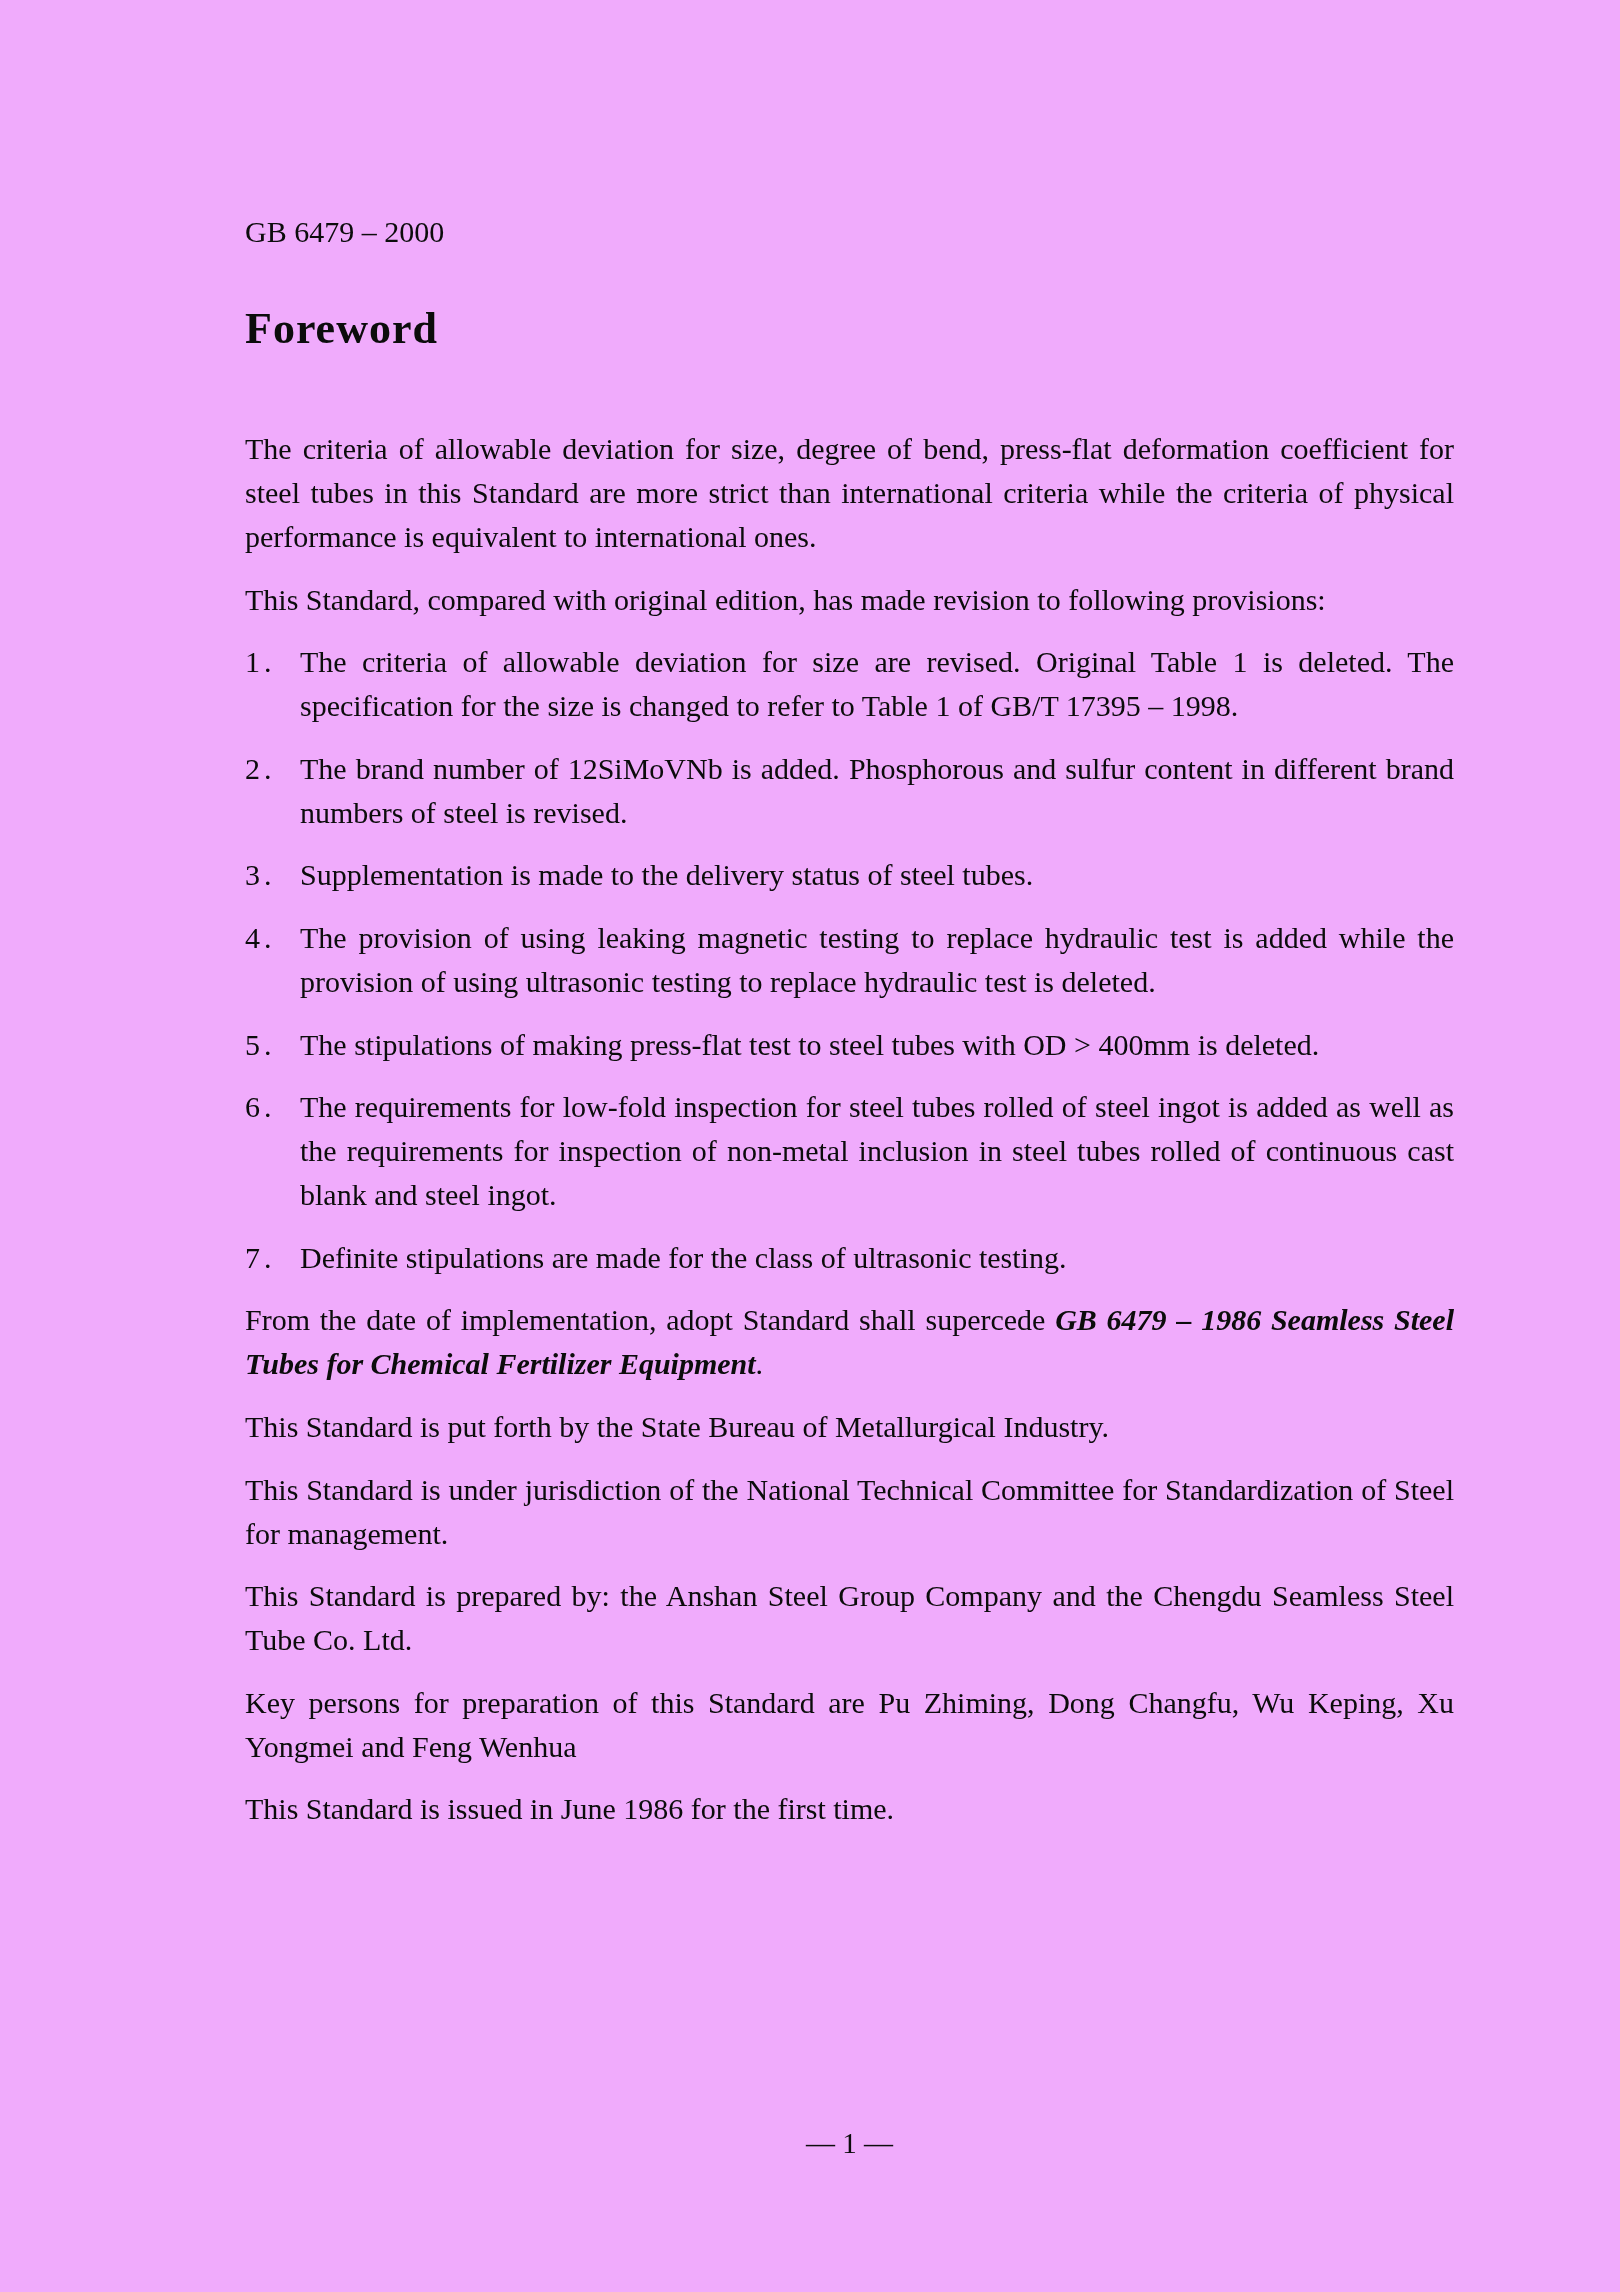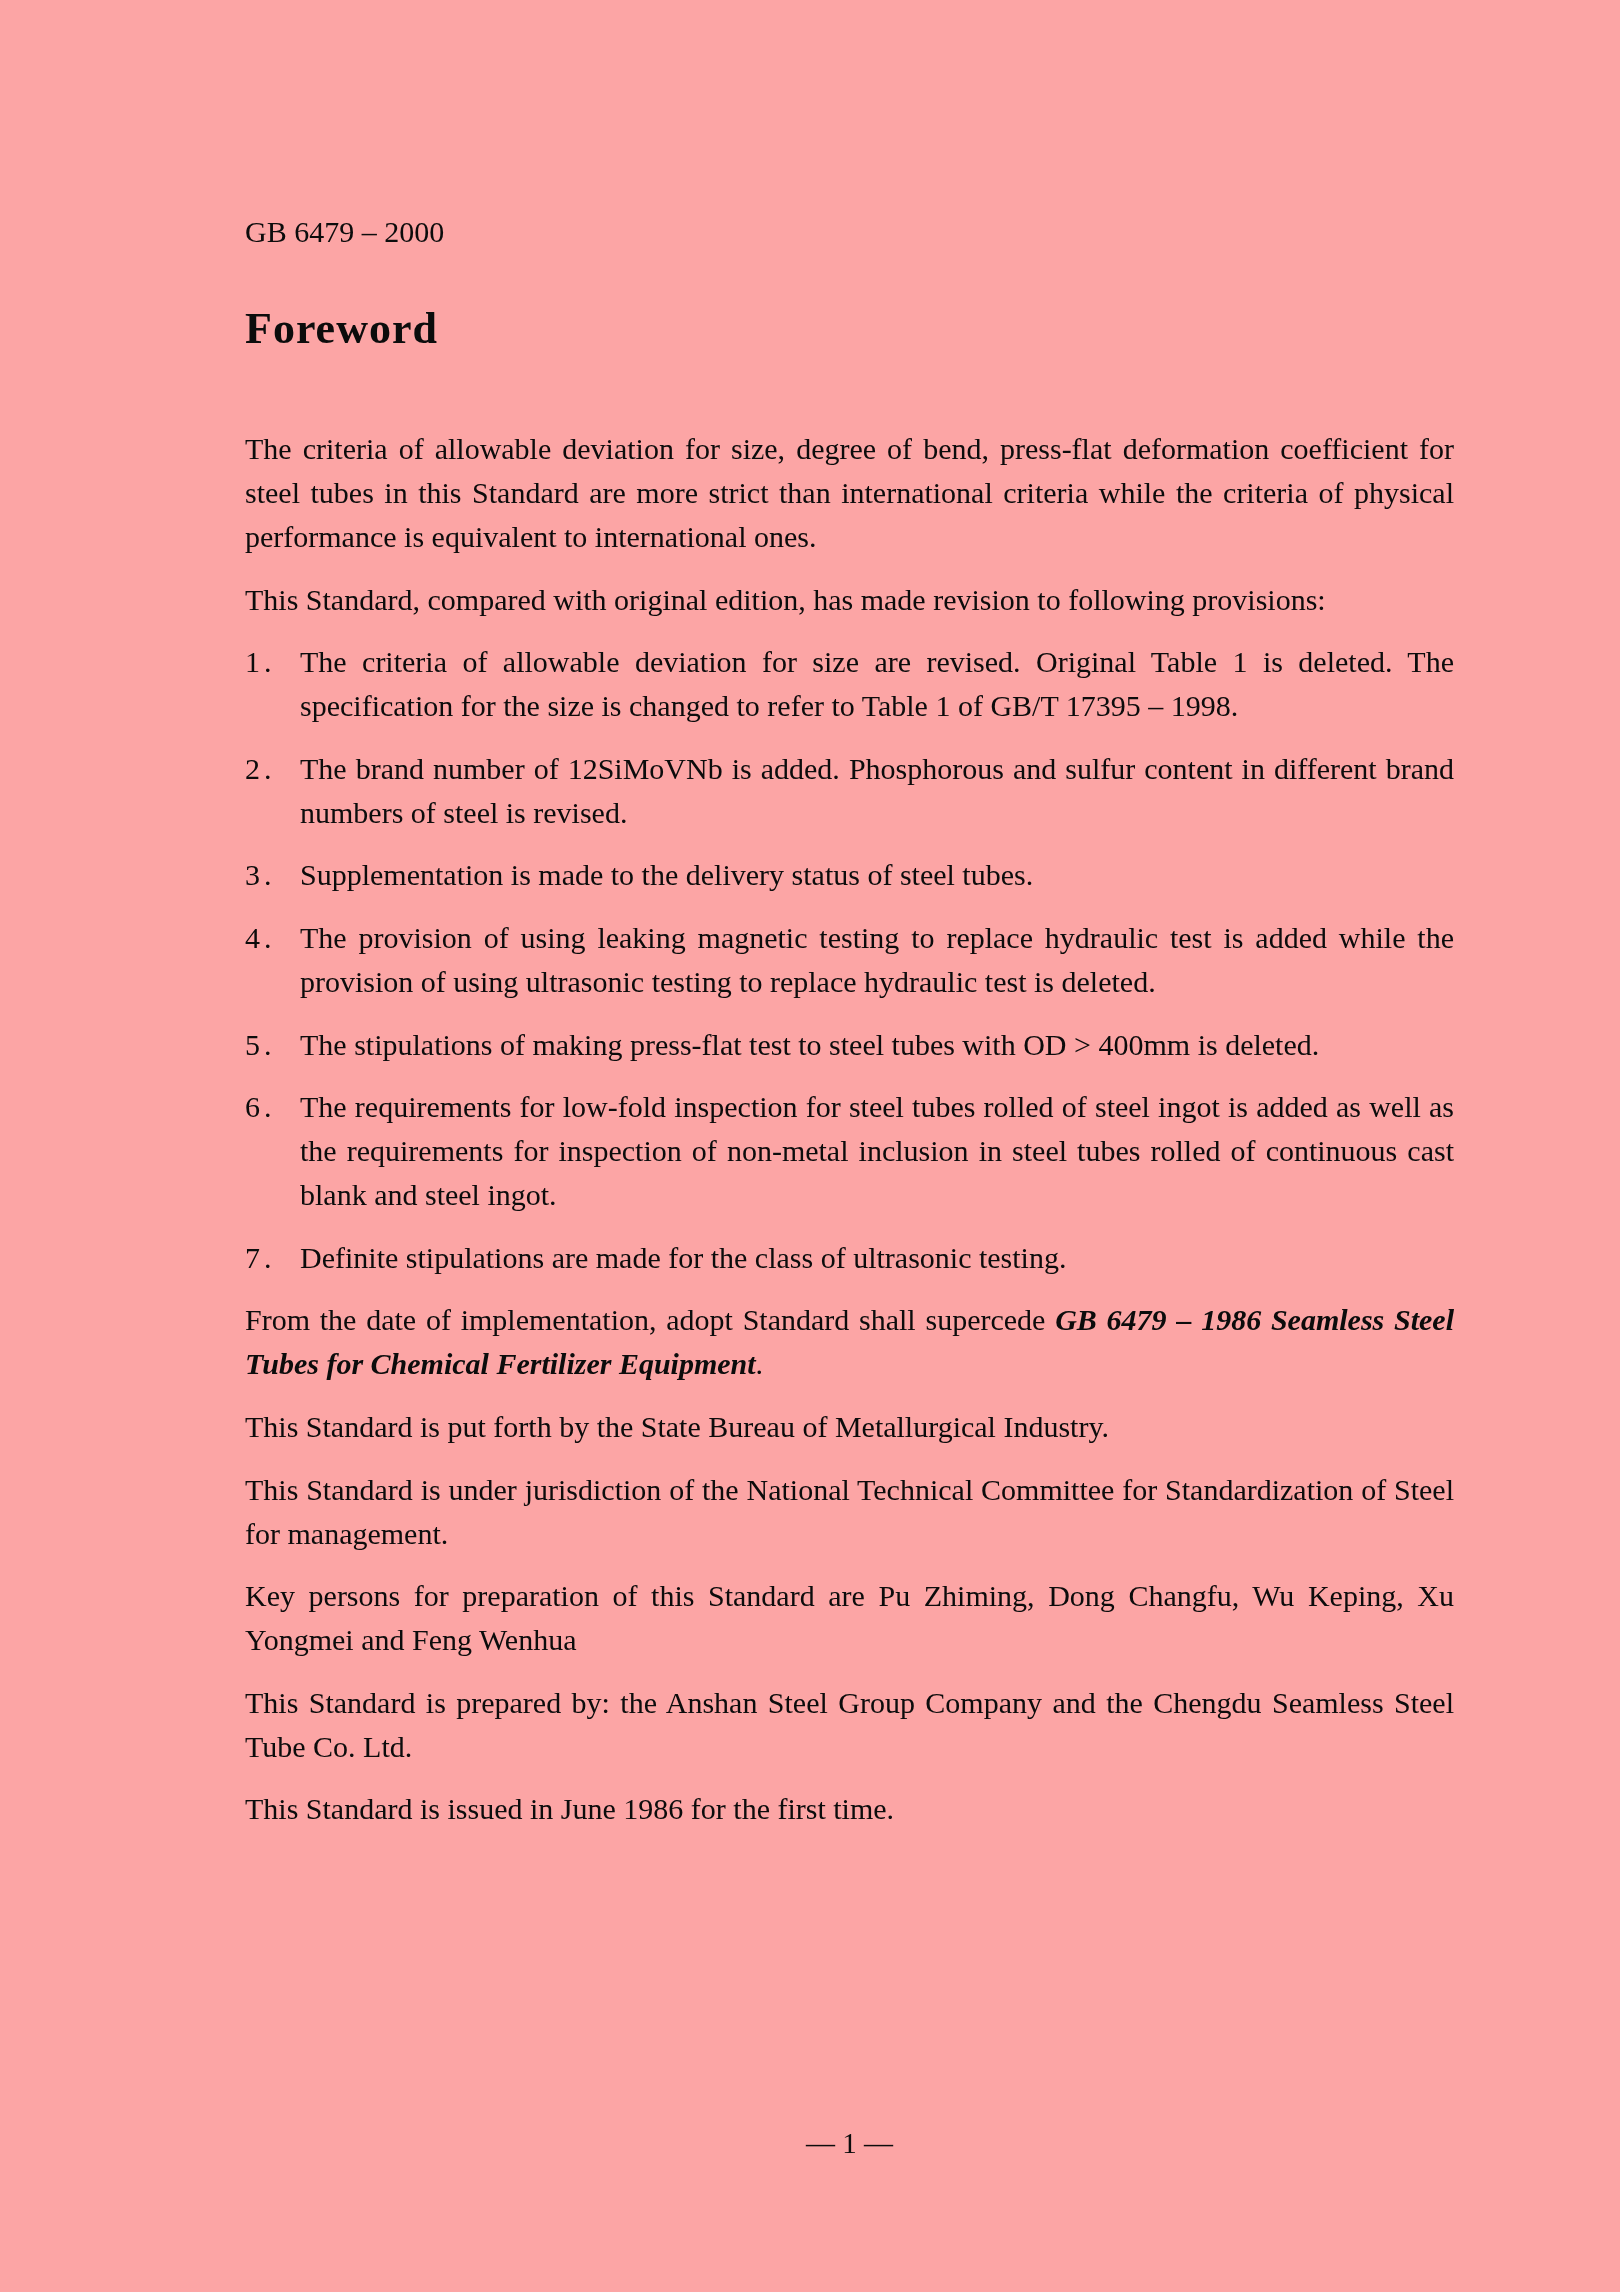--- a/index.html
+++ b/index.html
@@ -1,21 +1,21 @@
 <!DOCTYPE html>
 <html><head>
 <meta charset="utf-8">
 <style>
   * { margin: 0; padding: 0; box-sizing: border-box; }
   html, body { background: #ffffff; }
   .page {
     position: relative;
     width: 1620px;
     height: 2293px;
-    background: #fca5a5;
+    background: #f0abfc;
     color: #0c0c0c;
     font-family: "Liberation Serif", "DejaVu Serif", serif;
     overflow: hidden;
   }
   .content {
     position: absolute;
     left: 245px;
     top: 0;
     width: 1209px;
   }
@@ -105,21 +105,21 @@
           </div>
           <div class="list-item">
             <span class="li-num">7.</span>
             <div class="li-text"><span class="seg-normal">Definite stipulations are made for the class of ultrasonic testing.</span></div>
           </div>
         </div>
       <div>
           <p class="para"><span class="seg-normal">From the date of implementation, adopt Standard shall supercede </span><span class="seg-bold-italic">GB 6479 – 1986 Seamless Steel Tubes for Chemical Fertilizer Equipment</span><span class="seg-normal">.</span></p>
           <p class="para"><span class="seg-normal">This Standard is put forth by the State Bureau of Metallurgical Industry.</span></p>
           <p class="para"><span class="seg-normal">This Standard is under jurisdiction of the National Technical Committee for Standardization of Steel for management.</span></p>
+          <p class="para"><span class="seg-normal">This Standard is prepared by: the Anshan Steel Group Company and the Chengdu Seamless Steel Tube Co. Ltd.</span></p>
           <p class="para"><span class="seg-normal">Key persons for preparation of this Standard are Pu Zhiming, Dong Changfu, Wu Keping, Xu Yongmei and Feng Wenhua</span></p>
-          <p class="para"><span class="seg-normal">This Standard is prepared by: the Anshan Steel Group Company and the Chengdu Seamless Steel Tube Co. Ltd.</span></p>
           <p class="para"><span class="seg-normal">This Standard is issued in June 1986 for the first time.</span></p>
         </div>
     </div>
   </div>
   <div class="footer">— 1 —</div>
 </div>
 
 
 </body></html>

